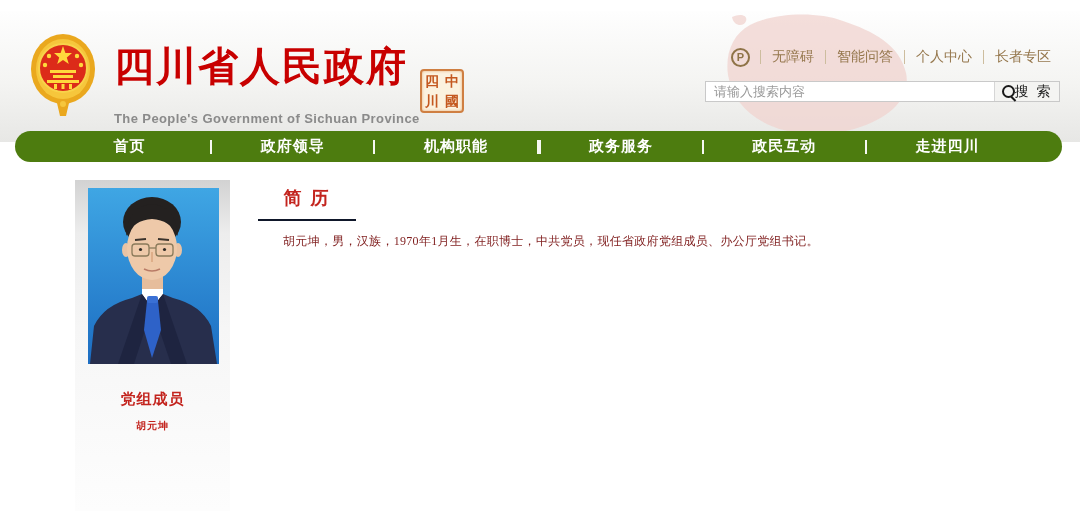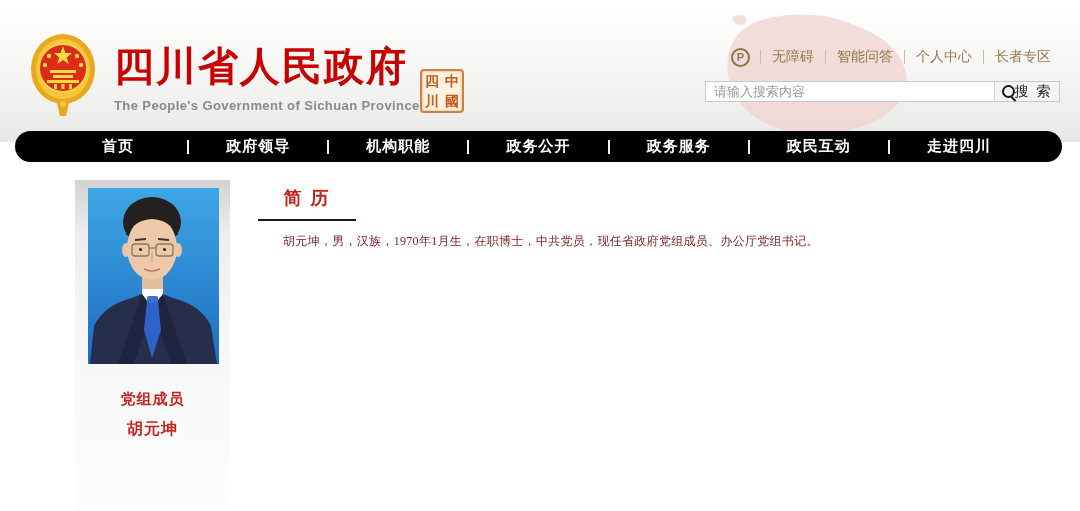--- a/index.html
+++ b/index.html
@@ -14,21 +14,21 @@
     background:linear-gradient(180deg,#fefefe 0%,#f4f4f2 55%,#e7e7e5 100%);
   }
   .map-svg{position:absolute;left:688px;top:0;width:232px;height:128px;pointer-events:none;}
   .emblem{position:absolute;left:30px;top:21px;width:66px;height:86px;}
   .title-block{position:absolute;left:114px;top:33px;}
   .site-title{
     font-size:40px;font-weight:bold;color:#c80000;letter-spacing:2px;line-height:1.1;
     font-family:"DejaVu Sans","Liberation Sans",sans-serif;
   }
   .site-subtitle{
-    font-size:13px;color:#8a8a8a;font-weight:bold;margin-top:10px;letter-spacing:0.4px;
+    font-size:13px;color:#8a8a8a;font-weight:bold;margin-top:23px;letter-spacing:0.4px;
   }
   .seal{
     position:absolute;left:420px;top:58px;width:40px;height:40px;
     border:2px solid #cf7f42;border-radius:4px;background:#fbf2df;
     display:grid;grid-template-columns:1fr 1fr;grid-template-rows:1fr 1fr;
     color:#c4581f;font-weight:bold;font-size:14px;line-height:1;
     box-shadow:inset 0 0 3px #e7b07c;
   }
   .seal span{display:flex;align-items:center;justify-content:center;}
   .top-links{
@@ -58,42 +58,42 @@
     font-size:14px;color:#1f1f1f;cursor:pointer;letter-spacing:2px;
   }
   .mag{position:relative;width:9px;height:9px;border:2px solid #1a1a1a;border-radius:50%;flex:none;}
   .mag::after{
     content:"";position:absolute;left:8px;top:9px;width:6px;height:2px;
     background:#1a1a1a;transform:rotate(45deg);transform-origin:0 0;
   }
   
   .navbar{
     position:absolute;left:15px;top:131px;width:1047px;height:31px;
-    background:#000000;border-radius:16px;
+    background:#4d7c0f;border-radius:16px;
     display:flex;align-items:center;justify-content:space-between;
     padding:0 34px;box-sizing:border-box;
   }
   .nav-item{
     color:#ffffff;font-size:15px;font-weight:bold;letter-spacing:1px;
     text-align:center;cursor:pointer;white-space:nowrap;flex:1;
   }
   .nav-sep{width:2px;height:14px;background:rgba(255,255,255,.95);flex:none;}
   
   .profile-panel{
     position:absolute;left:75px;top:180px;width:155px;height:331px;
     background:linear-gradient(180deg,#d2d2d2 0%,#ededed 16%,#f6f6f6 45%,#fdfdfd 100%);
   }
   .photo{position:absolute;left:13px;top:8px;width:131px;height:176px;display:block;}
   .profile-role{
     position:absolute;top:210px;left:0;width:155px;text-align:center;
     color:#c3241e;font-size:15px;font-weight:bold;letter-spacing:1px;
   }
   .profile-name{
     position:absolute;top:239px;left:0;width:155px;text-align:center;
-    color:#c3241e;font-size:16px;font-weight:bold;letter-spacing:1px;font-family:Liberation Serif, serif;
+    color:#c3241e;font-size:10px;font-weight:bold;letter-spacing:1px;font-family:Liberation Serif, serif;
   }
   .resume-title{
     position:absolute;left:258px;top:186px;width:98px;text-align:center;
     color:#c3241e;font-size:18px;font-weight:bold;letter-spacing:2px;
     padding-bottom:9px;border-bottom:2px solid #0f172a;box-sizing:border-box;
   }
   .bio{
     position:absolute;left:283px;top:232px;width:770px;
     font-size:12px;color:#7f1d1d;line-height:1.5;letter-spacing:0.3px;font-family:Liberation Serif, serif;
   }
@@ -162,21 +162,20 @@
   </div>
 </div>
 
 <div class="navbar">
   <span class="nav-item">首页</span>
   <span class="nav-sep"></span>
   <span class="nav-item">政府领导</span>
   <span class="nav-sep"></span>
   <span class="nav-item">机构职能</span>
   <span class="nav-sep"></span>
-  <span class="nav-item">政务公开</span>
   <span class="nav-sep"></span>
   <span class="nav-item">政务服务</span>
   <span class="nav-sep"></span>
   <span class="nav-item">政民互动</span>
   <span class="nav-sep"></span>
   <span class="nav-item">走进四川</span>
 </div>
 
 <div class="profile-panel">
   <svg class="photo" viewBox="0 0 131 176">

